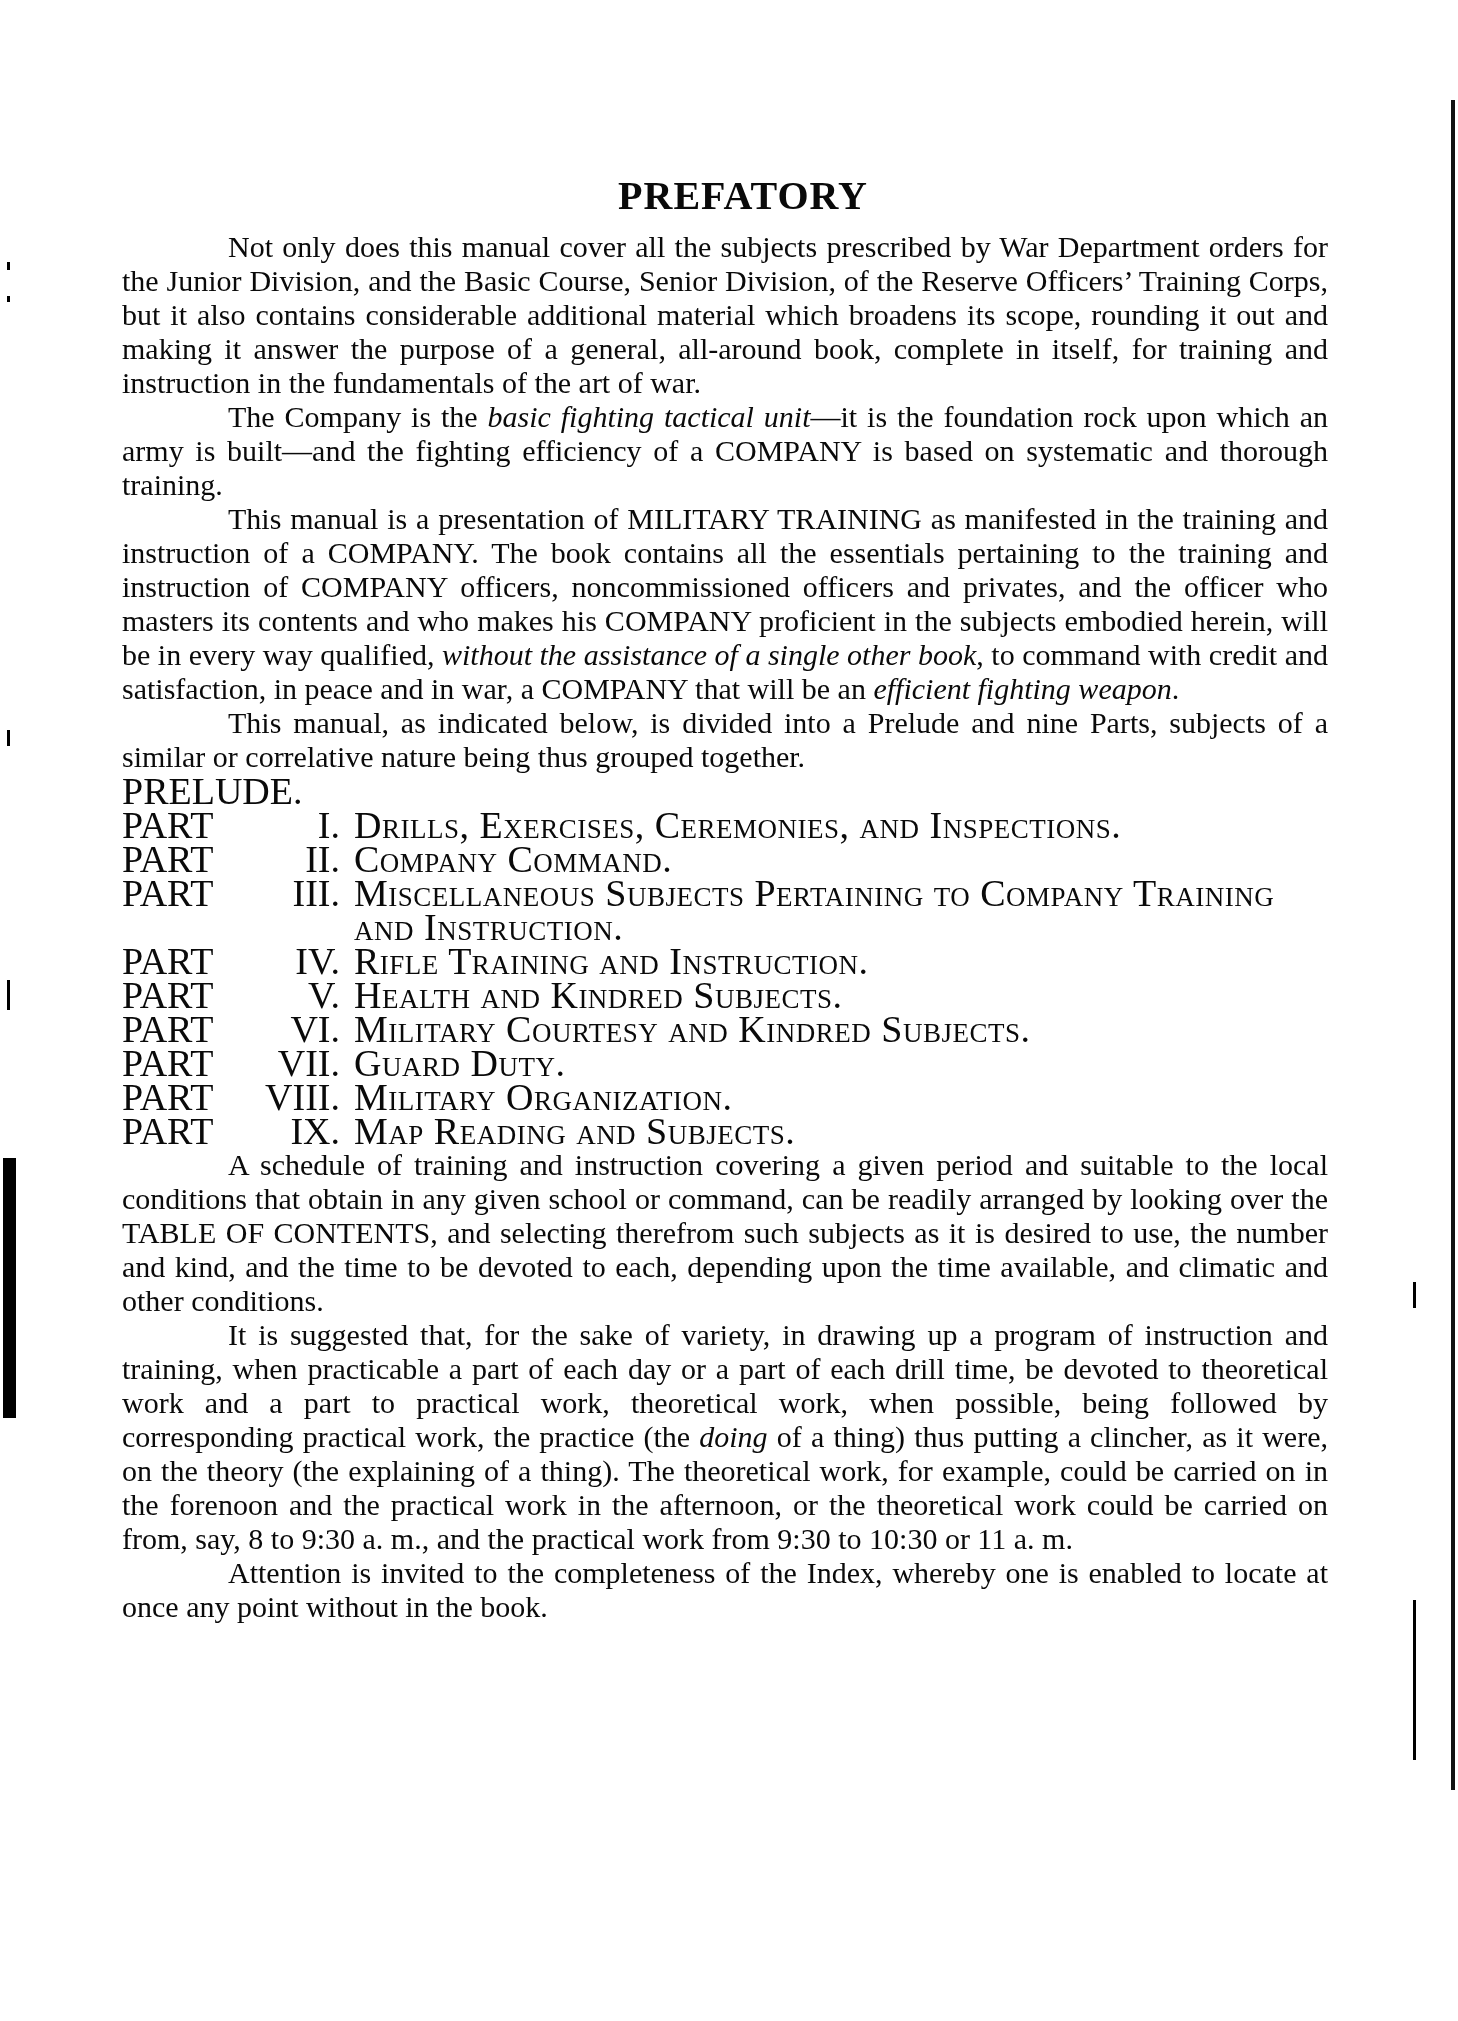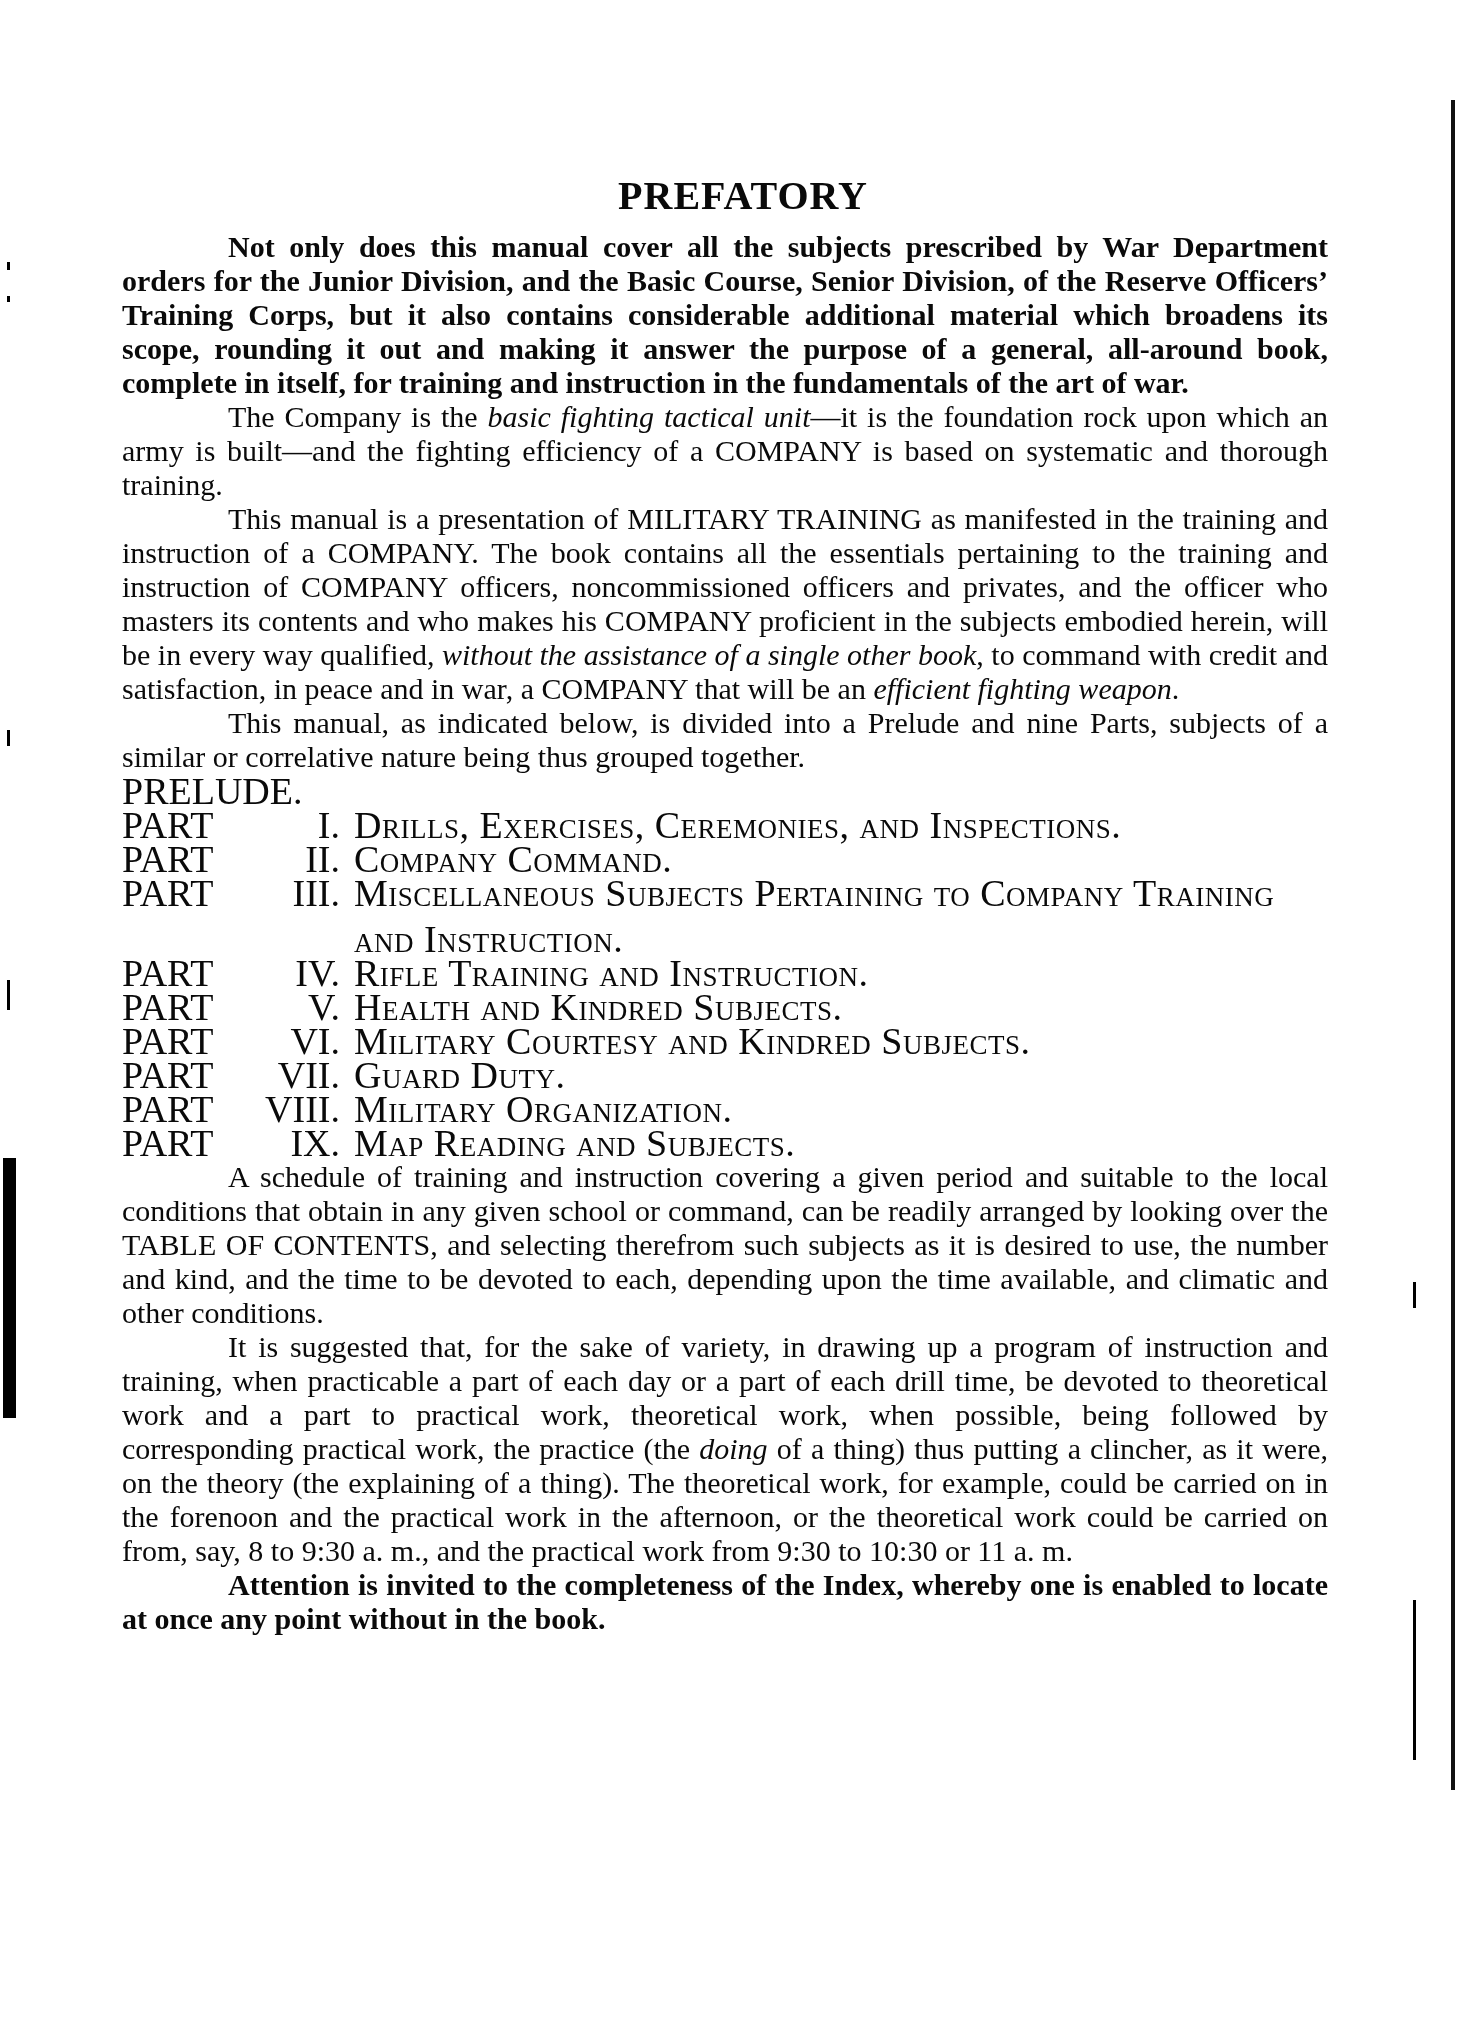--- a/index.html
+++ b/index.html
@@ -13,29 +13,29 @@
   }
   .title {
     text-align: center; font-weight: bold; font-size: 40px;
     letter-spacing: 1px; margin: 12px 0 10px 0; line-height: 48px;
     padding-left: 36px;
   }
   .para {
     font-size: 30px; line-height: 34px; text-align: justify;
     text-indent: 106px; margin: 0;
   }
-  .para.bold { font-weight: bold; }
+  .para.bold { font-weight: normal; }
   .para i, .em { font-style: italic; }
   .parts { margin: 0; padding: 0; list-style: none; font-size: 38px; line-height: 34px; }
   .part-row { display: flex; }
   .part-label { width: 118px; flex: none; }
   .part-num { width: 100px; flex: none; text-align: right; padding-right: 14px; }
   .part-title { flex: 1; font-variant: small-caps; letter-spacing: 0.5px; }
   .prelude-label { width: 218px; flex: none; padding-right: 14px; }
-  .part-cont { padding-left: 232px; margin-top: 12px; }
+  .part-cont { padding-left: 232px; }
   
   .edge-right {
     position: absolute; left: 1451px; top: 100px; width: 4px; height: 1690px;
     background: #111;
   }
   .edge-left-bar {
     position: absolute; left: 3px; top: 1158px; width: 13px; height: 260px; background: #000;
   }
   .edge-left-tick { position: absolute; left: 7px; width: 3px; background: #000; }
   .mark-r { position: absolute; width: 3px; background: #000; }

